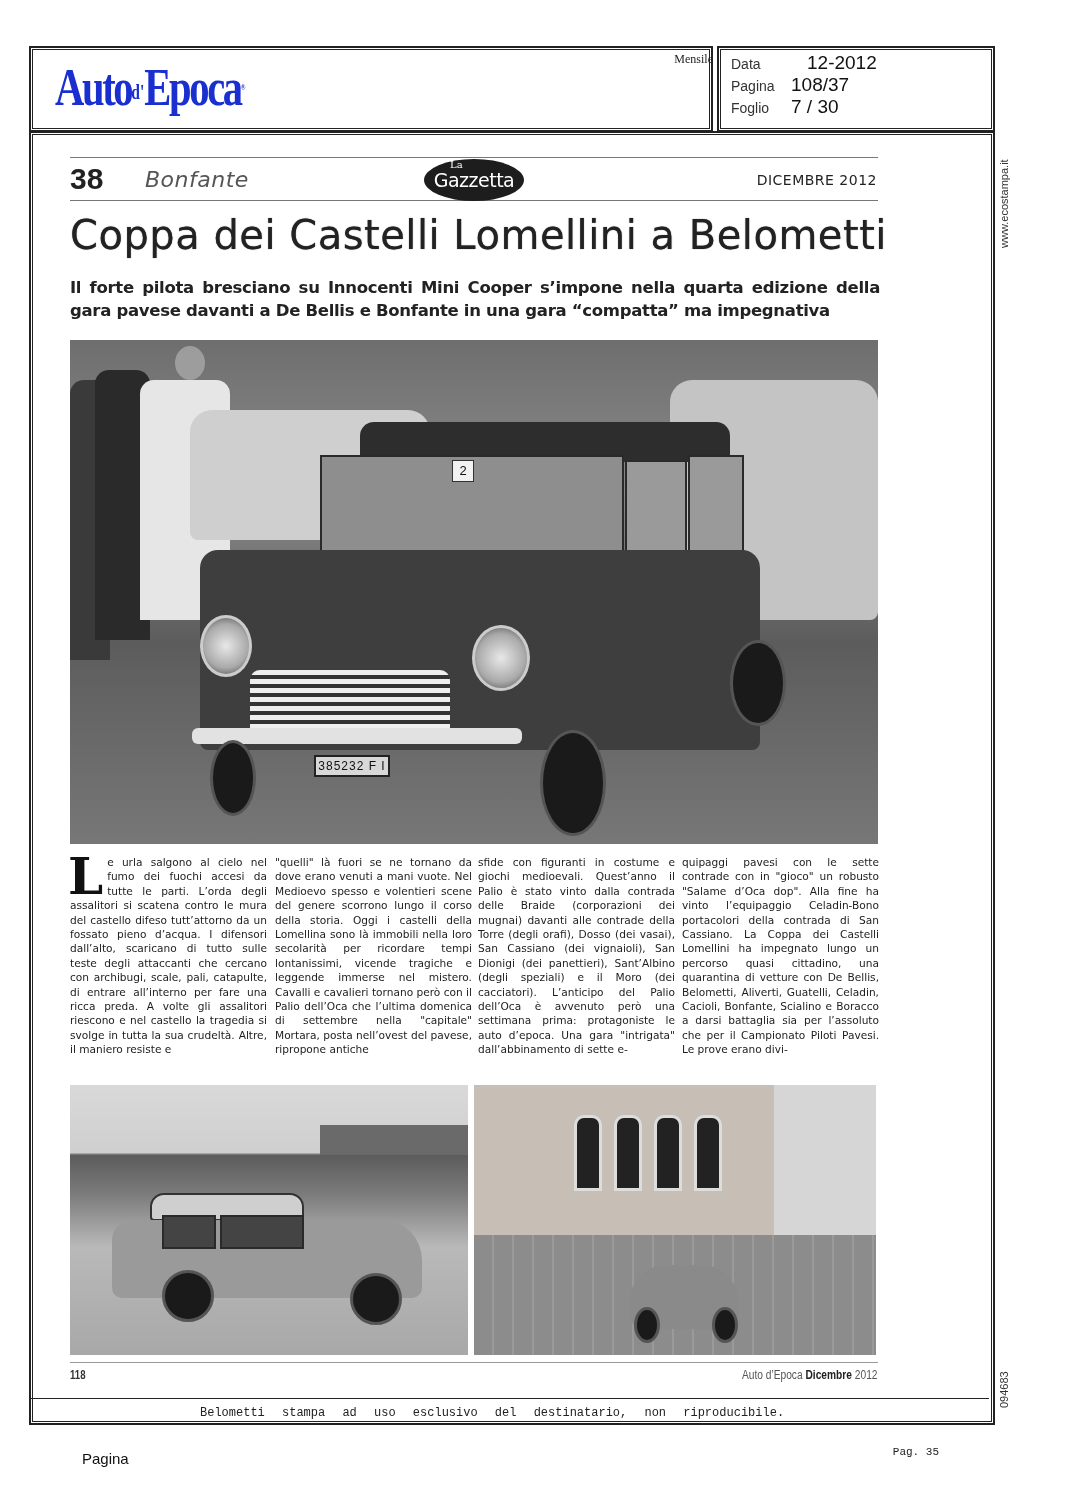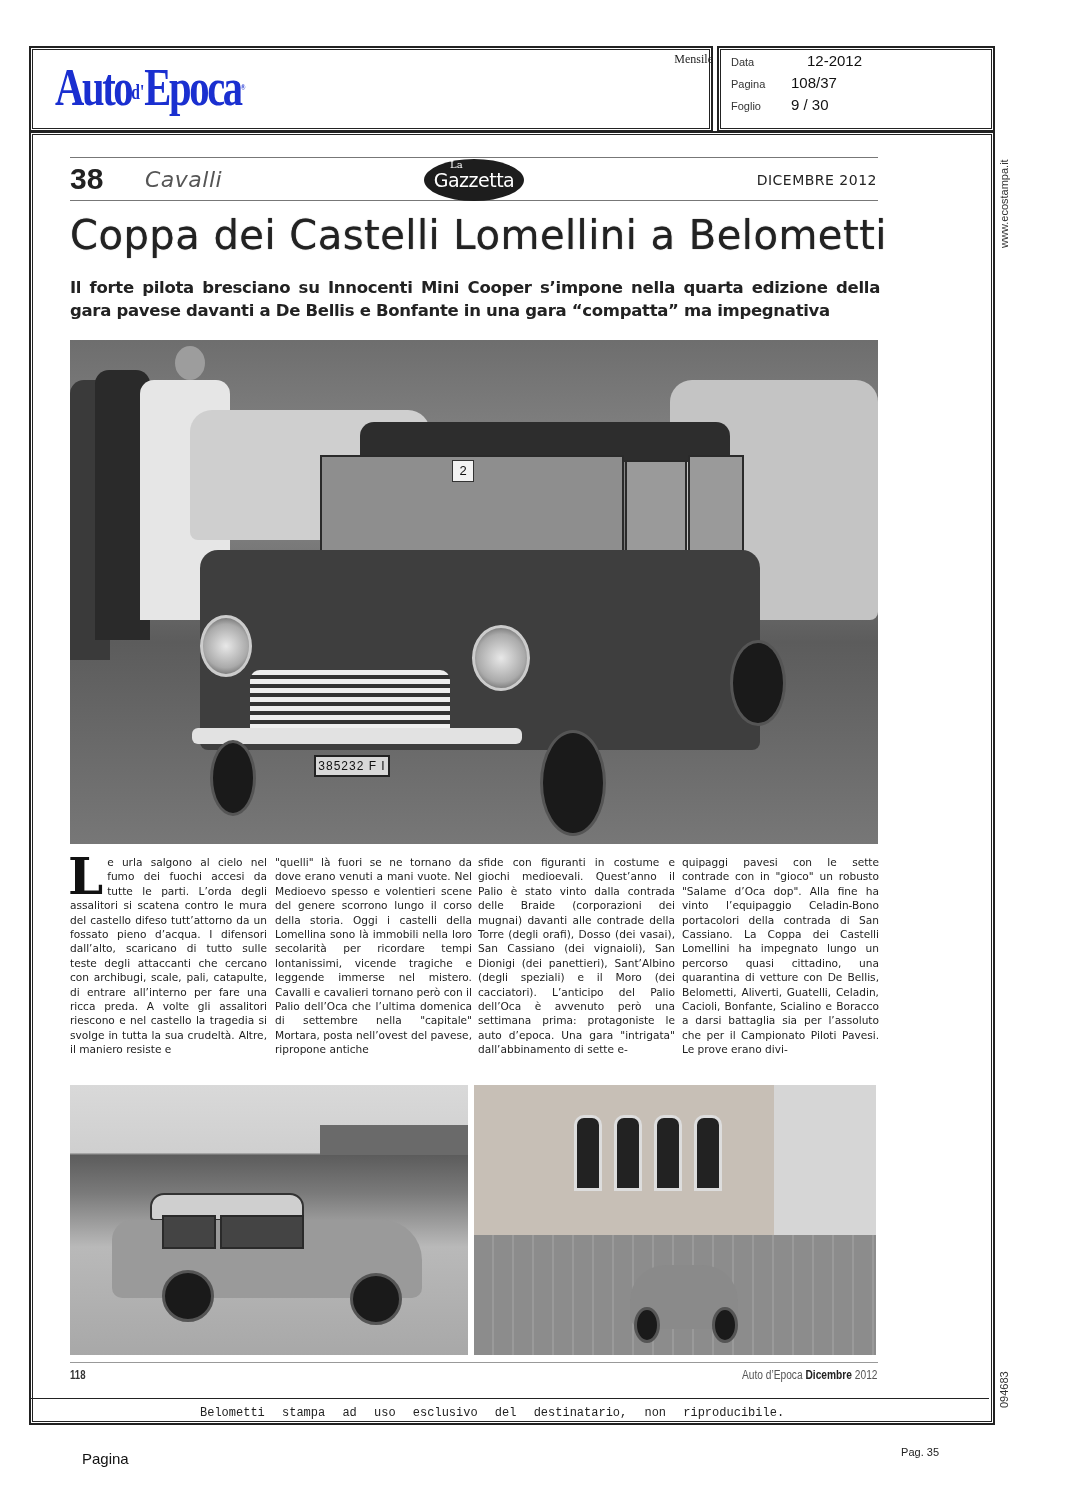--- a/index.html
+++ b/index.html
@@ -8,22 +8,22 @@
   .hdr-box { position: absolute; border: 2px solid #222; box-shadow: inset 0 0 0 1px #fff, inset 0 0 0 2px #222; background: #fff; }
   #logo-box { left: 29px; top: 46px; width: 680px; height: 82px; }
   #meta-box { left: 717px; top: 46px; width: 274px; height: 82px; }
 
   .logo { position: absolute; left: 24px; top: 10px; font-family: "Liberation Serif", serif; font-weight: bold; color: #1a2fd0; font-size: 52px; letter-spacing: -3px; transform: scaleX(0.78); transform-origin: left top; white-space: nowrap; line-height: 60px; }
   .logo sup { font-size: 20px; vertical-align: top; position: relative; top: 4px; letter-spacing: 0; }
   .logo .reg { font-size: 8px; vertical-align: top; letter-spacing: 0; }
 
   .mensile { position: absolute; right: 0px; top: 4px; font-family: Liberation Serif, serif; font-size: 12px; color: #222; }
   .meta-row { position: absolute; left: 12px; font-family: "Liberation Sans", sans-serif; }
-  .meta-row .lbl { display: inline-block; width: 60px; font-size: 11px; color: #333; }
-  .meta-row .val { font-size: 15px; color: #111; }
+  .meta-row .lbl { display: inline-block; width: 60px; font-size: 14px; color: #333; }
+  .meta-row .val { font-size: 19px; color: #111; }
 
   #page-frame { position: absolute; left: 29px; top: 131px; width: 962px; height: 1290px; border: 2px solid #222; box-shadow: inset 0 0 0 1px #fff, inset 0 0 0 2px #222; }
 
   .side-text { position: absolute; font-family: "Liberation Sans", sans-serif; font-size: 11px; color: #333; transform: rotate(-90deg); transform-origin: left top; white-space: nowrap; }
 
   .rule { position: absolute; height: 1px; background: #777; }
 
   .sec-num { position: absolute; left: 70px; top: 162px; font-family: "Liberation Sans", sans-serif; font-weight: bold; font-size: 30px; color: #222; }
   .sec-name { position: absolute; left: 145px; top: 167px; font-family: "DejaVu Sans", sans-serif; font-style: italic; font-size: 22px; color: #555; letter-spacing: 0.5px; }
   .gazzetta { position: absolute; left: 424px; top: 159px; width: 100px; height: 42px; border-radius: 50%; background: #1d1d1d; color: #fff; text-align: center; }
@@ -46,21 +46,21 @@
   #col4 { left: 682px; }
   .dropcap { float: left; font-family: "DejaVu Serif", serif; font-weight: bold; font-size: 50px; line-height: 40px; margin: 2px 4px 0 -2px; color: #111; }
 
   .folio-num { position: absolute; left: 70px; top: 1368px; font-family: "Liberation Sans", sans-serif; font-weight: bold; font-size: 12px; color: #333; transform: scaleX(0.8); transform-origin: left; }
   .folio-right { position: absolute; right: 192px; top: 1368px; font-family: "Liberation Sans", sans-serif; font-size: 12px; color: #555; transform: scaleX(0.85); transform-origin: right; }
   .folio-right b { color: #222; }
 
   .disclaimer { position: absolute; left: 200px; top: 1406px; font-family: "Liberation Mono", monospace; font-size: 12px; color: #222; word-spacing: 10px; }
 
   .footer-left { position: absolute; left: 82px; top: 1450px; font-family: "Liberation Sans", sans-serif; font-size: 15px; color: #111; }
-  .footer-right { position: absolute; right: 130px; top: 1446px; font-family: Liberation Sans, sans-serif; font-size: 11px; color: #222; padding-left: 12px; }
+  .footer-right { position: absolute; right: 130px; top: 1446px; font-family: Liberation Mono, monospace; font-size: 11px; color: #222; padding-left: 12px; }
 
   
   .car-body { position: absolute; background: #3e3e3e; border-radius: 18px 18px 8px 8px; }
   .car-roof { position: absolute; background: #2d2d2d; border-radius: 14px 14px 4px 4px; }
   .car-window { position: absolute; background: #9a9a9a; border: 2px solid #2a2a2a; }
   .wheel { position: absolute; border-radius: 50%; background: #1a1a1a; border: 3px solid #555; }
   .lamp { position: absolute; border-radius: 50%; background: radial-gradient(circle, #e8e8e8 0%, #aaa 60%, #444 100%); border: 3px solid #ccc; }
   .grille { position: absolute; background: repeating-linear-gradient(180deg, #eee 0 5px, #333 5px 9px); border-radius: 10px 10px 0 0; }
   .bumper { position: absolute; background: #e2e2e2; border-radius: 6px; }
   .plate { position: absolute; background: #d8d8d8; border: 2px solid #222; font-family: "Liberation Sans", sans-serif; font-size: 12px; color: #111; text-align: center; line-height: 18px; letter-spacing: 1px; }
@@ -80,33 +80,33 @@
 </div>
 
 <div class="hdr-box" id="meta-box">
   <div class="meta-row" style="top:4px">
     <span class="lbl">Data</span><span class="val" style="margin-left:16px">12-2012</span>
   </div>
   <div class="meta-row" style="top:26px">
     <span class="lbl">Pagina</span><span class="val">108/37</span>
   </div>
   <div class="meta-row" style="top:48px">
-    <span class="lbl">Foglio</span><span class="val">9 / 30</span>
+    <span class="lbl">Foglio</span><span class="val">7 / 30</span>
   </div>
 </div>
 
 <div id="page-frame"></div>
 
 <div class="side-text" style="left:998px; top:248px;">www.ecostampa.it</div>
 <div class="side-text" style="left:998px; top:1408px;">094683</div>
 
 <div class="rule" style="left:70px; top:157px; width:808px;"></div>
 <div class="rule" style="left:70px; top:200px; width:808px;"></div>
 <div class="sec-num">38</div>
-<div class="sec-name">Cavalli</div>
+<div class="sec-name">Bonfante</div>
 <div class="gazzetta">
   <span class="la">La</span>
   <span class="gz">Gazzetta</span>
 </div>
 <div class="issue-date">DICEMBRE 2012</div>
 
 <div class="headline">Coppa dei Castelli Lomellini a Belometti</div>
 <div class="subhead">Il forte pilota bresciano su Innocenti Mini Cooper s’impone nella quarta edizione della gara pavese davanti a De Bellis e Bonfante in una gara “compatta” ma impegnativa</div>
 
 <div class="photo" id="photo-main">

